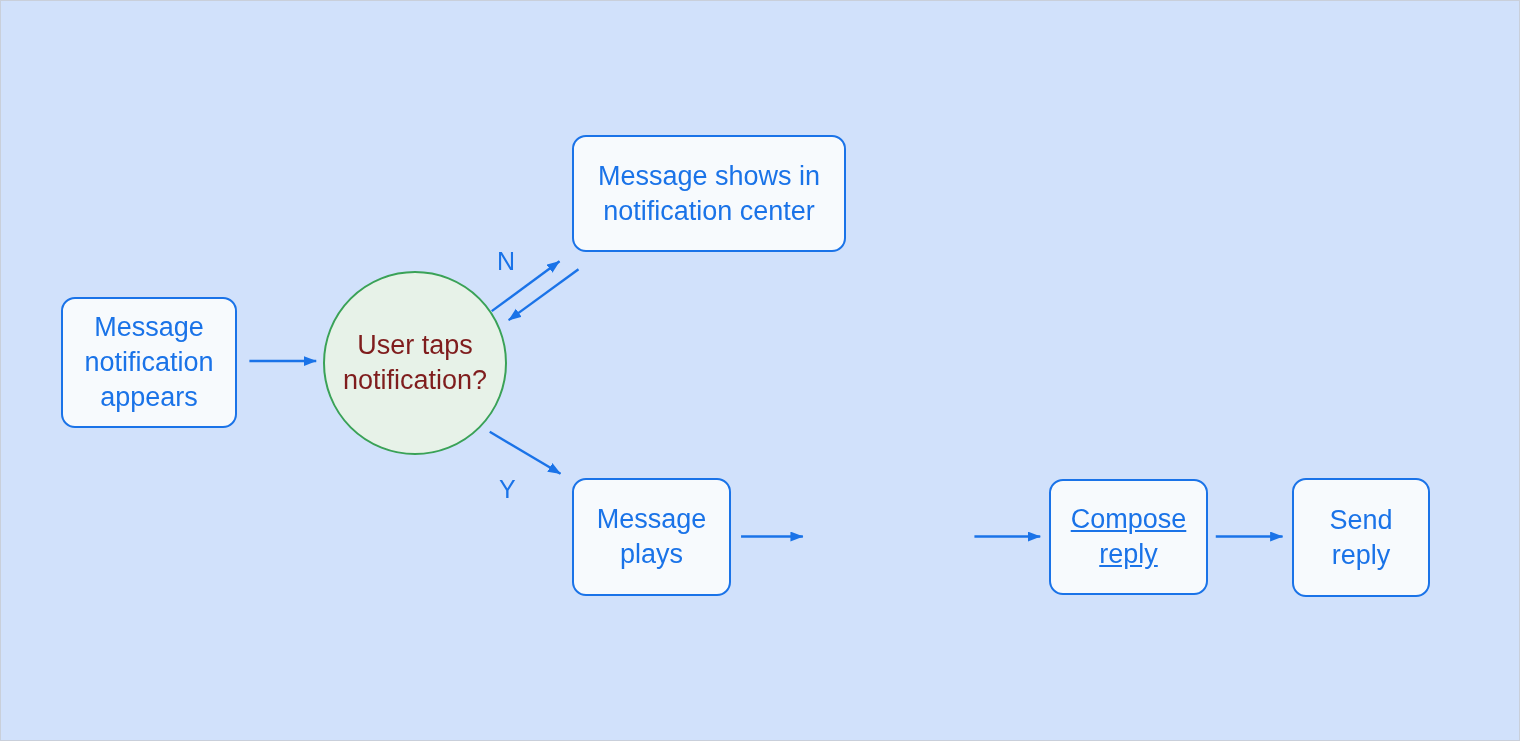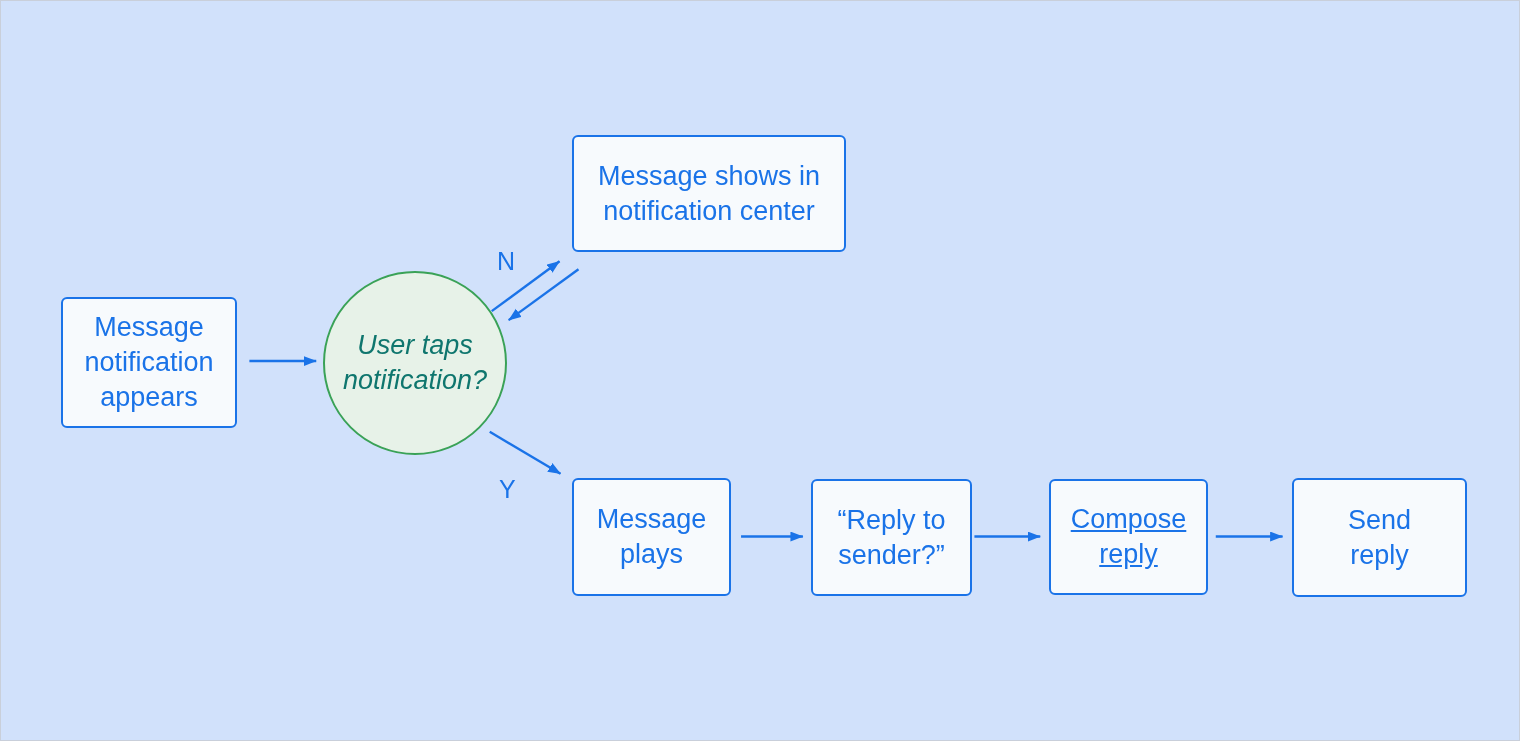--- a/index.html
+++ b/index.html
@@ -23,33 +23,32 @@
     stroke-width: 2.4;
   }
   .node {
     position: absolute;
     display: flex;
     align-items: center;
     justify-content: center;
     text-align: center;
     background: #f7fafd;
     border: 2px solid #1a73e8;
-    border-radius: 6px;
+    border-radius: 14px;
     color: #1a73e8;
     font-size: 27px;
     line-height: 35px;
     white-space: pre-line;
     box-sizing: border-box;
   }
   .node.decision {
     border-radius: 50%;
     background: #e7f2e8;
     border-color: #3aa257;
-    color: #0f766e;
-    font-style: italic;
+    color: #7f1d1d;
   }
   .edge-label {
     position: absolute;
     color: #1a73e8;
     font-size: 25px;
     line-height: 28px;
   }
 </style>
 </head>
 <body>
@@ -77,26 +76,24 @@
 
   <div class="node decision" style="left:322px; top:270px; width:184px; height:184px;">User taps
 notification?</div>
 
   <div class="node" style="left:571px; top:134px; width:274px; height:117px;">Message shows in
 notification center</div>
 
   <div class="node" style="left:571px; top:477px; width:159px; height:118px;">Message
 plays</div>
 
-  <div class="node" style="left:810px; top:478px; width:161px; height:117px;">“Reply to
-sender?”</div>
 
   <div class="node" style="left:1048px; top:478px; width:159px; height:116px;text-decoration:underline;">Compose
 reply</div>
 
-  <div class="node" style="left:1291px; top:477px; width:175px; height:119px;">Send
+  <div class="node" style="left:1291px; top:477px; width:138px; height:119px;">Send
 reply</div>
 
   <span class="edge-label" style="left:496px; top:246px;">N</span>
 
   <span class="edge-label" style="left:498px; top:474px;">Y</span>
 
 </div>
 
 </body></html>

